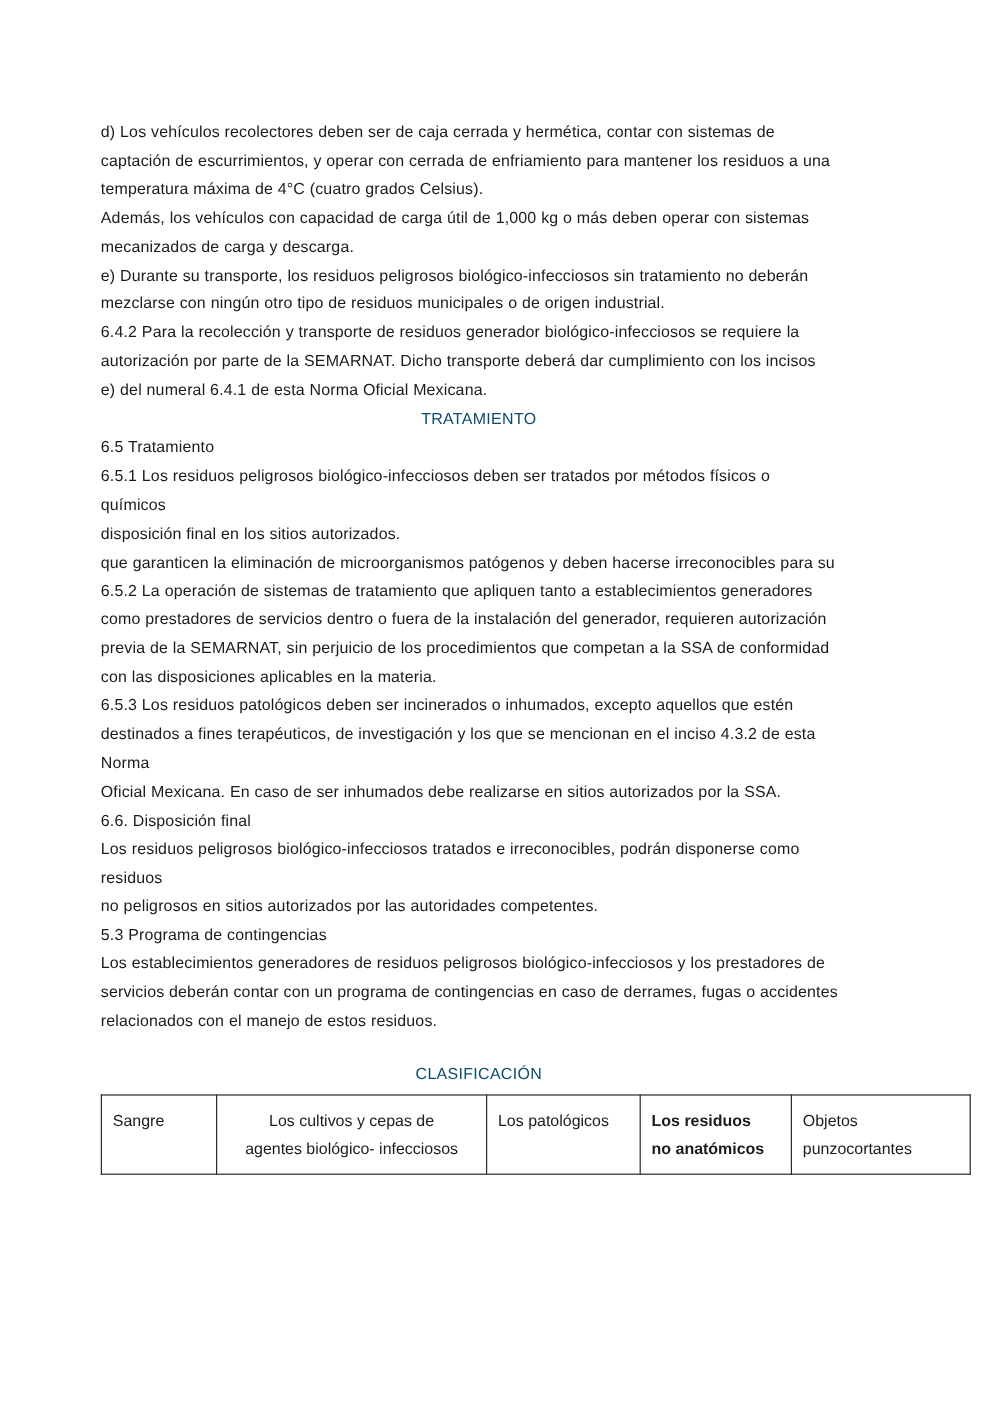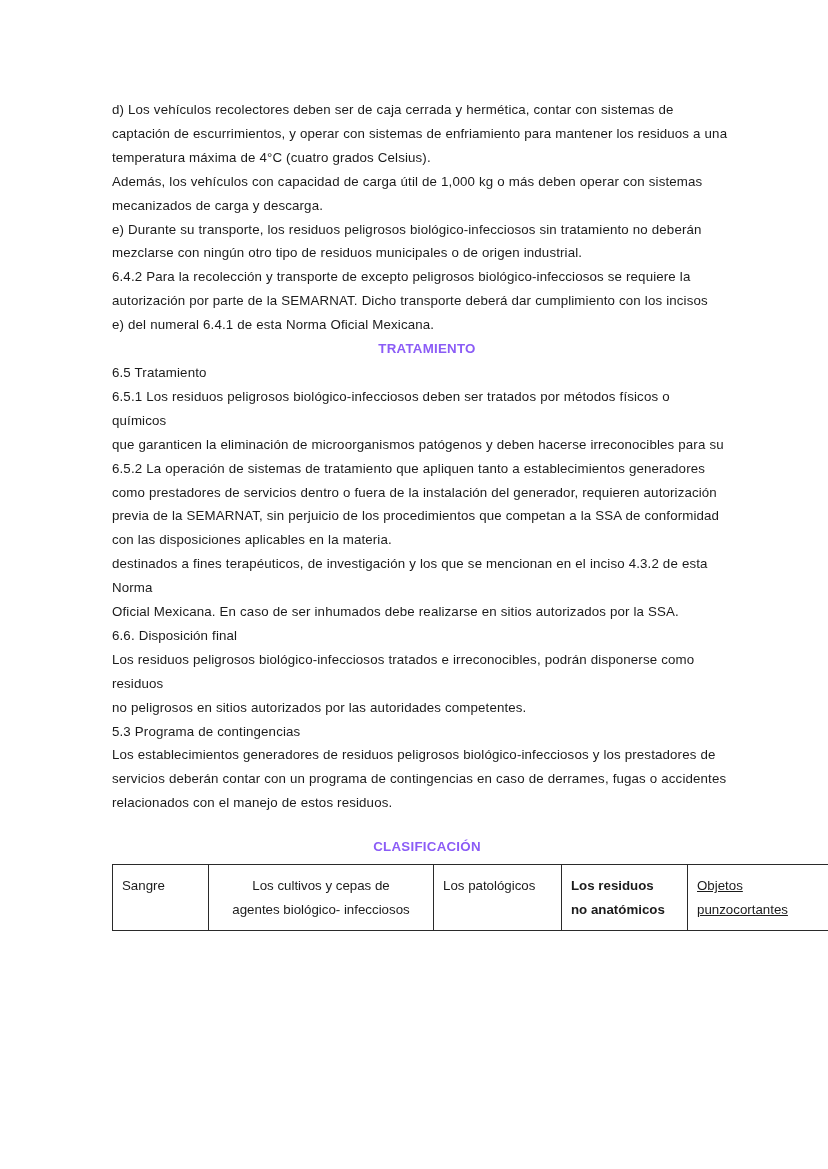--- a/index.html
+++ b/index.html
@@ -20,38 +20,38 @@
     position: absolute;
     top: 0;
     left: 0;
     width: 828px;
     height: 1169px;
     background: #ffffff;
     overflow: hidden;
   }
   .content {
     position: absolute;
-    left: 112px;
+    left: 84px;
     top: 98px;
     width: 630px;
   }
   .line {
     font-size: 13.3px;
     line-height: 23.9px;
     letter-spacing: 0.01em;
     color: #1b1b1b;
     white-space: pre-wrap;
     word-spacing: 0.01em;
   }
   .heading {
     font-size: 13.3px;
     line-height: 23.9px;
-    font-weight: bold;
+    font-weight: normal;
     text-align: center;
-    color: #8b5cf6;
+    color: #0c4a6e;
     letter-spacing: 0.02em;
   }
   .heading.classification {
     margin-top: 19px;
     line-height: 25px;
   }
   .table-wrap {
     margin-top: 5px;
   }
   table.classification-table {
@@ -67,49 +67,51 @@
     font-size: 13.3px;
     line-height: 23.5px;
     color: #1b1b1b;
     height: 45px;
     white-space: pre-wrap;
   }
   td.col-sangre { width: 77px; }
   td.col-cultivos { width: 206px; text-align: center; }
   td.col-patologicos { width: 109px; }
   td.col-residuos { width: 107px; font-weight: bold; }
-  td.col-objetos { width: 130px; text-decoration: underline; }
+  td.col-objetos { width: 130px; }
 </style>
 </head>
 <body>
 
 <div class="page">
   <div class="content">
 
     <div class="line">d) Los vehículos recolectores deben ser de caja cerrada y hermética, contar con sistemas de</div>
-    <div class="line">captación de escurrimientos, y operar con sistemas de enfriamiento para mantener los residuos a una</div>
+    <div class="line">captación de escurrimientos, y operar con cerrada de enfriamiento para mantener los residuos a una</div>
     <div class="line">temperatura máxima de 4°C (cuatro grados Celsius).</div>
     <div class="line">Además, los vehículos con capacidad de carga útil de 1,000 kg o más deben operar con sistemas</div>
     <div class="line">mecanizados de carga y descarga.</div>
     <div class="line">e) Durante su transporte, los residuos peligrosos biológico-infecciosos sin tratamiento no deberán</div>
     <div class="line">mezclarse con ningún otro tipo de residuos municipales o de origen industrial.</div>
-    <div class="line">6.4.2 Para la recolección y transporte de excepto peligrosos biológico-infecciosos se requiere la</div>
+    <div class="line">6.4.2 Para la recolección y transporte de residuos generador biológico-infecciosos se requiere la</div>
     <div class="line">autorización por parte de la SEMARNAT. Dicho transporte deberá dar cumplimiento con los incisos</div>
     <div class="line">e) del numeral 6.4.1 de esta Norma Oficial Mexicana.</div>
 
     <div class="heading">TRATAMIENTO</div>
 
     <div class="line">6.5 Tratamiento</div>
     <div class="line">6.5.1 Los residuos peligrosos biológico-infecciosos deben ser tratados por métodos físicos o</div>
     <div class="line">químicos</div>
+    <div class="line">disposición final en los sitios autorizados.</div>
     <div class="line">que garanticen la eliminación de microorganismos patógenos y deben hacerse irreconocibles para su</div>
     <div class="line">6.5.2 La operación de sistemas de tratamiento que apliquen tanto a establecimientos generadores</div>
     <div class="line">como prestadores de servicios dentro o fuera de la instalación del generador, requieren autorización</div>
     <div class="line">previa de la SEMARNAT, sin perjuicio de los procedimientos que competan a la SSA de conformidad</div>
     <div class="line">con las disposiciones aplicables en la materia.</div>
+    <div class="line">6.5.3 Los residuos patológicos deben ser incinerados o inhumados, excepto aquellos que estén</div>
     <div class="line">destinados a fines terapéuticos, de investigación y los que se mencionan en el inciso 4.3.2 de esta</div>
     <div class="line">Norma</div>
     <div class="line">Oficial Mexicana. En caso de ser inhumados debe realizarse en sitios autorizados por la SSA.</div>
     <div class="line">6.6. Disposición final</div>
     <div class="line">Los residuos peligrosos biológico-infecciosos tratados e irreconocibles, podrán disponerse como</div>
     <div class="line">residuos</div>
     <div class="line">no peligrosos en sitios autorizados por las autoridades competentes.</div>
     <div class="line">5.3 Programa de contingencias</div>
     <div class="line">Los establecimientos generadores de residuos peligrosos biológico-infecciosos y los prestadores de</div>
     <div class="line">servicios deberán contar con un programa de contingencias en caso de derrames, fugas o accidentes</div>

